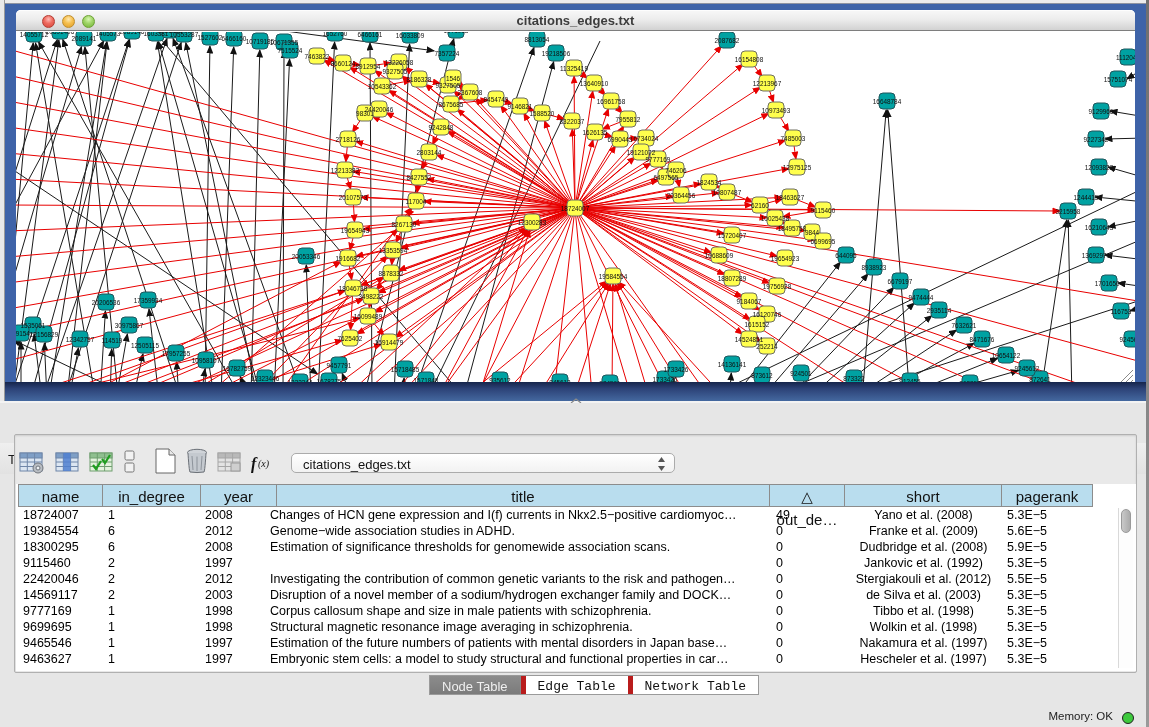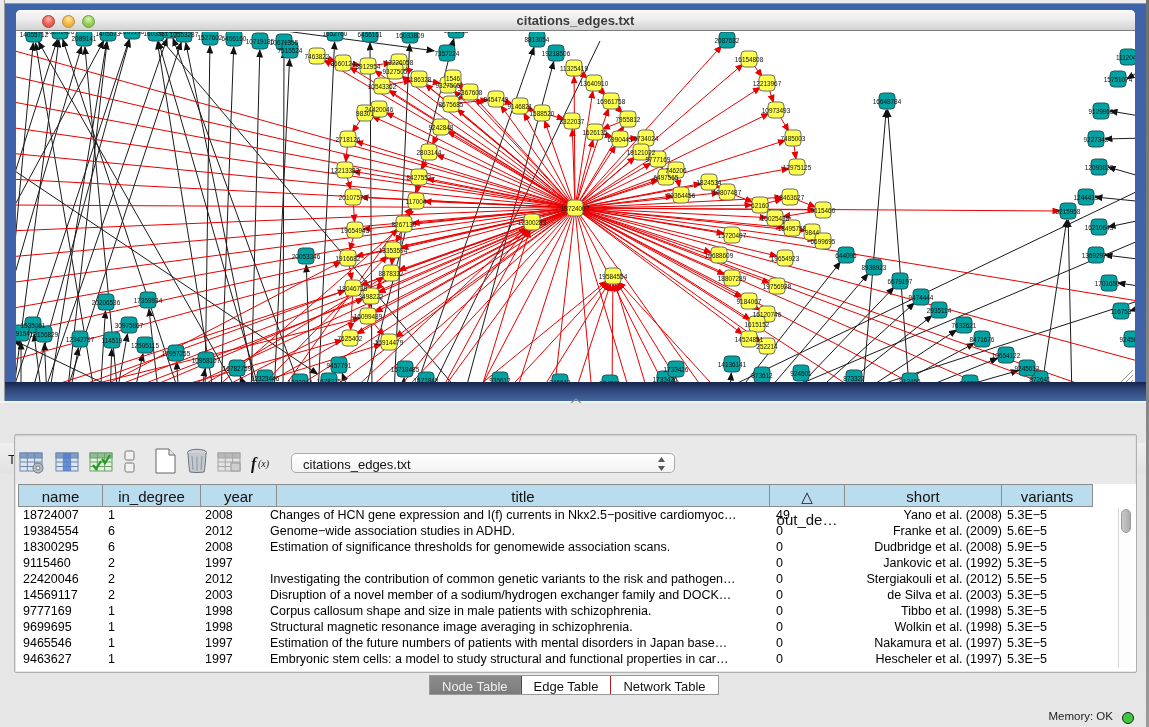--- a/index.html
+++ b/index.html
@@ -42,33 +42,33 @@
       border:1px solid #ababab; border-radius:5px;
       background:linear-gradient(#ffffff,#f2f2f2); }
   #combo span.t { position:absolute; left:11px; top:2.5px; font-size:13px; color:#111; }
   
   #tbl { position:absolute; left:1px; top:48.5px; width:1120px; height:187px; background:#fff; }
   .th { position:absolute; top:0; height:23.5px; background:#b9ddee; border:1px solid #8c8c8c;
       border-left:none; font-size:15px; color:#111; text-align:center; line-height:23px; }
   .tr { position:relative; height:16px; font-size:12.5px; color:#000; white-space:nowrap; }
   .c  { position:absolute; top:0.5px; }
   .c1 { left:7px; } .c2 { left:92px; } .c3 { left:189px; } .c4 { left:254px; }
-  .c5 { left:760px; } .c6 { left:829px; width:157px; text-align:right; } .c7 { left:991px; }
+  .c5 { left:760px; } .c6 { left:829px; width:157px; text-align:center; } .c7 { left:991px; }
   #rowsbox { position:absolute; left:0; top:23.5px; width:1120px; height:161px; overflow:hidden; }
   #sb { position:absolute; right:3px; top:24.5px; width:15px; height:160px; background:#fdfdfd;
       border-left:1px solid #d9d9d9; }
   #sbthumb { position:absolute; left:2px; top:0.5px; width:10px; height:24px; background:linear-gradient(90deg,#c9c9c9,#ababab);
       border:1px solid #9a9a9a; border-radius:5px; }
   
   #tabs { position:absolute; left:429px; top:272.5px; height:19.5px; display:flex;
       border:1px solid #9a9a9a; border-radius:0; overflow:hidden; background:#fff;
       font-size:13px; }
   .tab { padding:1.5px 12px 0; line-height:17px; color:#111; }
   .tab.sel { background:linear-gradient(#8c8c8c,#7b7b7b); color:#efefef; border-right:1px solid #8a8a8a; }
-  .tab + .tab { border-left:1px solid #b91c1c; }
+  .tab + .tab { border-left:5px solid #b91c1c;font-family:Liberation Mono, monospace; }
   #mem { position:absolute; right:36px; bottom:5px; font-size:11.5px; color:#222; }
   #memdot { position:absolute; right:15px; bottom:3px; width:12px; height:12px; border-radius:50%;
       background:#3dc93d; border:1.5px solid #222; }
 </style></head>
 <body>
 <div id="app">
   <div id="desk">
     <div id="win">
       <div id="titlebar">
         <div class="tl" id="tl1"></div>
@@ -749,21 +749,21 @@
             <path d="M4.5,14 L8,9 L1,9 z" fill="#555"></path>
         </svg>
       </div>
       <div id="tbl">
         <div class="th" style="left:2px;width:85px;border-left:1px solid #8c8c8c">name</div>
         <div class="th" style="left:87px;width:98px">in_degree</div>
         <div class="th" style="left:185px;width:76px">year</div>
         <div class="th" style="left:261px;width:493px">title</div>
         <div class="th" style="left:754px;width:75px">△ out_de…</div>
         <div class="th" style="left:829px;width:157px">short</div>
-        <div class="th" style="left:986px;width:91px">variants</div>
+        <div class="th" style="left:986px;width:91px">pagerank</div>
         <div id="rowsbox">
 <div class="tr">
               <span class="c c1">18724007</span>
               <span class="c c2">1</span>
               <span class="c c3">2008</span>
               <span class="c c4">Changes of HCN gene expression and I(f) currents in Nkx2.5−positive cardiomyoc…</span>
               <span class="c c5">49</span>
               <span class="c c6">Yano et al. (2008)</span>
               <span class="c c7">5.3E−5</span>
             </div>

